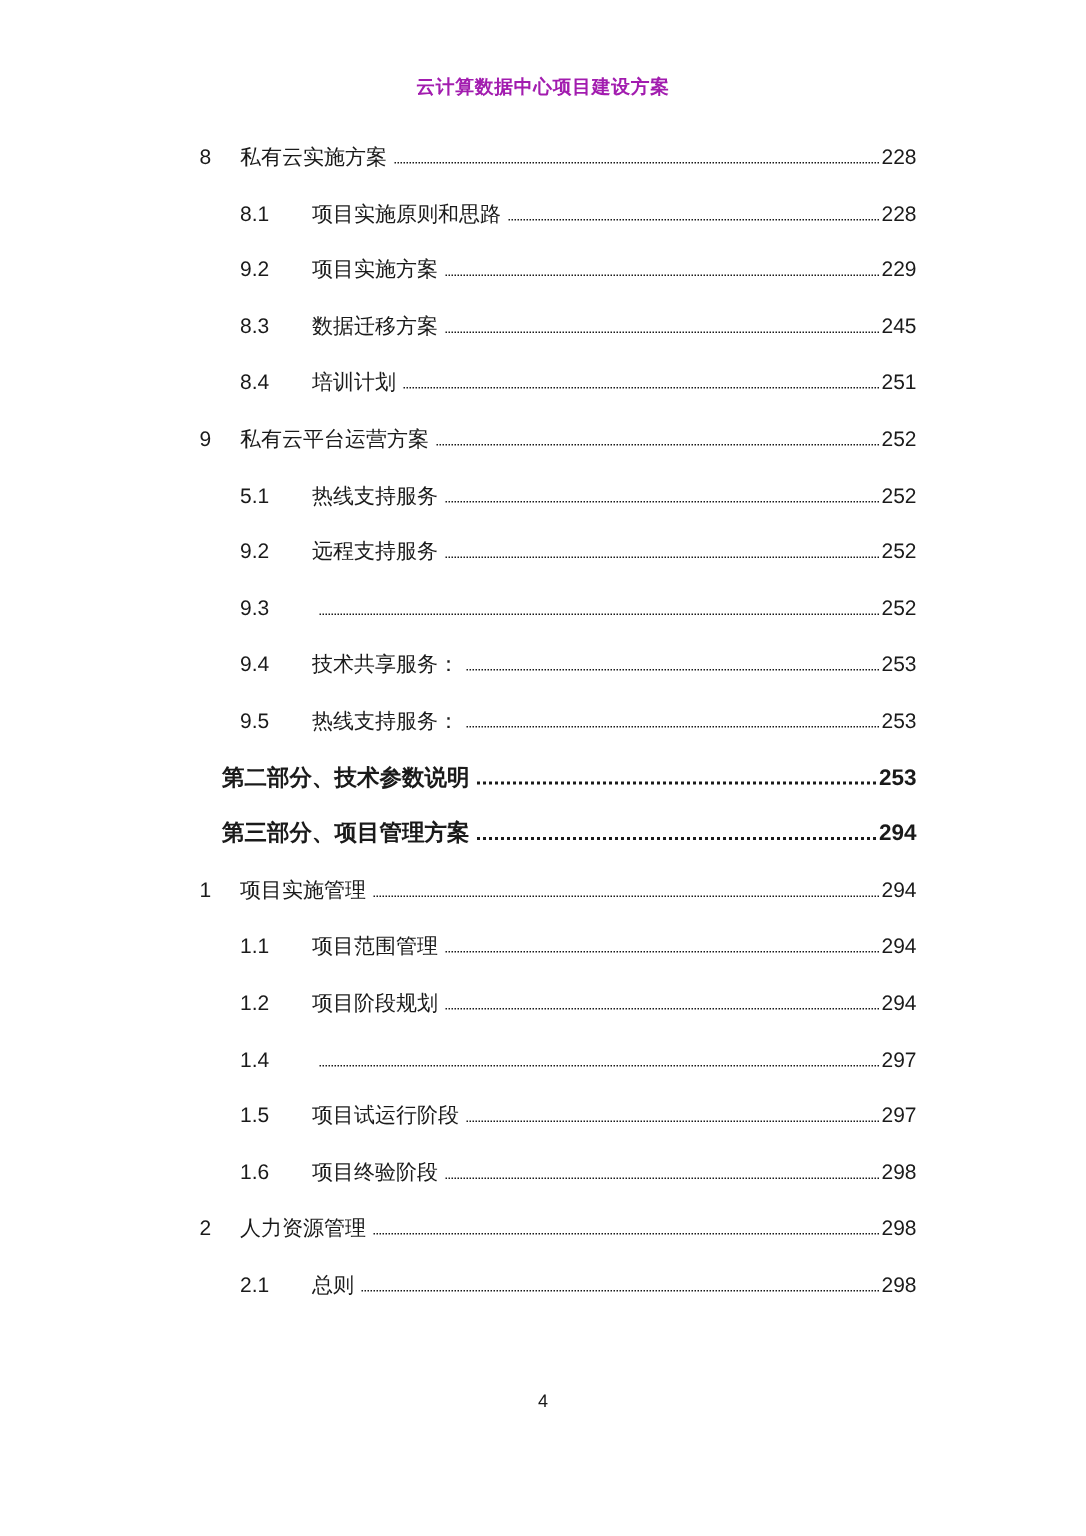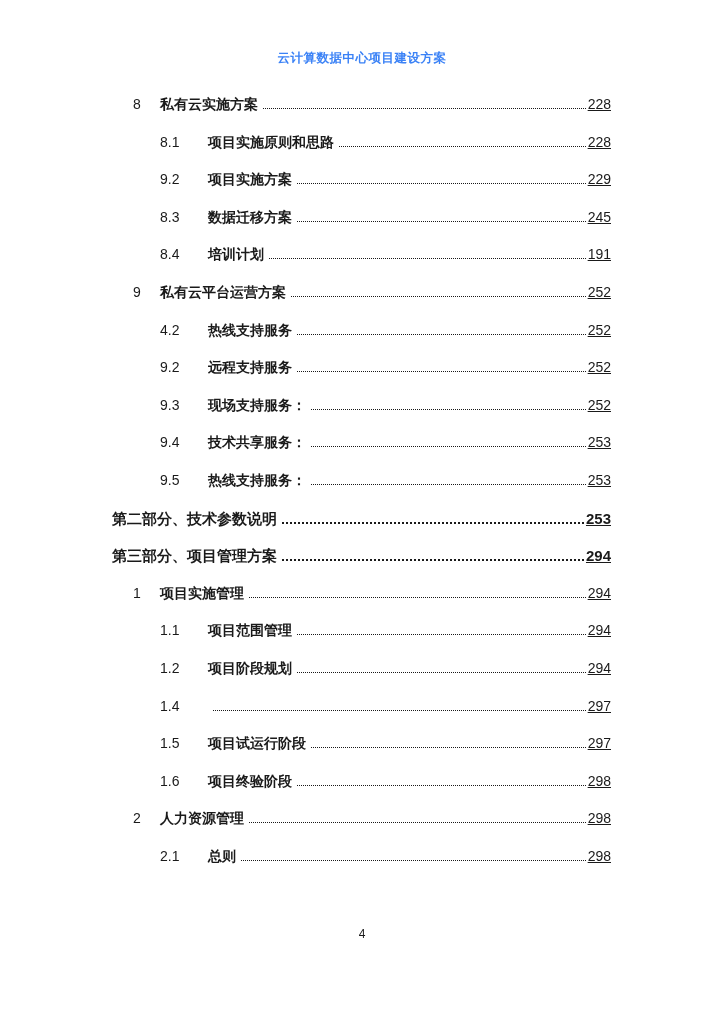--- a/index.html
+++ b/index.html
@@ -17,21 +17,21 @@
     overflow: hidden;
   }
   .header {
     position: absolute;
     top: 50px;
     left: 0;
     right: 0;
     text-align: center;
     font-size: 12.5px;
     font-weight: bold;
-    color: #3b82f6;
+    color: #a21caf;
     letter-spacing: 0.5px;
   }
   .toc {
     position: absolute;
     top: 86px;
     left: 112px;
     width: 499px;
   }
   .toc-row {
     display: flex;
@@ -44,37 +44,36 @@
   .toc-row .num {
     flex: none;
   }
   .toc-row.level-1 { padding-left: 21px; }
   .toc-row.level-1 .num { width: 27px; }
   .toc-row.level-2 { padding-left: 48px; }
   .toc-row.level-2 .num { width: 48px; }
   .toc-row.level-0 { padding-left: 0; }
   .toc-row .label {
     flex: none;
-    font-weight: bold;
   }
   .toc-row .leader {
     flex: 1 1 auto;
     height: 0;
     min-width: 12px;
     border-bottom: 1.6px dotted #1a1a1a;
     margin: 0 2px 0 5px;
   }
   .toc-row .pagenum {
     flex: none;
     text-align: right;
-    text-decoration: underline;
   }
   .toc-row.bold {
     font-weight: bold;
     font-size: 15px;
+    margin-left: 36px;
   }
   .toc-row.bold .leader {
     border-bottom-width: 2px;
   }
   .footer {
     position: absolute;
     top: 927px;
     left: 0;
     right: 0;
     text-align: center;
@@ -113,43 +112,42 @@
       <div class="toc-row level-2">
         <span class="num">8.3</span>
         <span class="label">数据迁移方案</span>
         <span class="leader"></span>
         <span class="pagenum">245</span>
       </div>
       <div class="toc-row level-2">
         <span class="num">8.4</span>
         <span class="label">培训计划</span>
         <span class="leader"></span>
-        <span class="pagenum">191</span>
+        <span class="pagenum">251</span>
       </div>
       <div class="toc-row level-1">
         <span class="num">9</span>
         <span class="label">私有云平台运营方案</span>
         <span class="leader"></span>
         <span class="pagenum">252</span>
       </div>
       <div class="toc-row level-2">
-        <span class="num">4.2</span>
+        <span class="num">5.1</span>
         <span class="label">热线支持服务</span>
         <span class="leader"></span>
         <span class="pagenum">252</span>
       </div>
       <div class="toc-row level-2">
         <span class="num">9.2</span>
         <span class="label">远程支持服务</span>
         <span class="leader"></span>
         <span class="pagenum">252</span>
       </div>
       <div class="toc-row level-2">
         <span class="num">9.3</span>
-        <span class="label">现场支持服务：</span>
         <span class="leader"></span>
         <span class="pagenum">252</span>
       </div>
       <div class="toc-row level-2">
         <span class="num">9.4</span>
         <span class="label">技术共享服务：</span>
         <span class="leader"></span>
         <span class="pagenum">253</span>
       </div>
       <div class="toc-row level-2">

